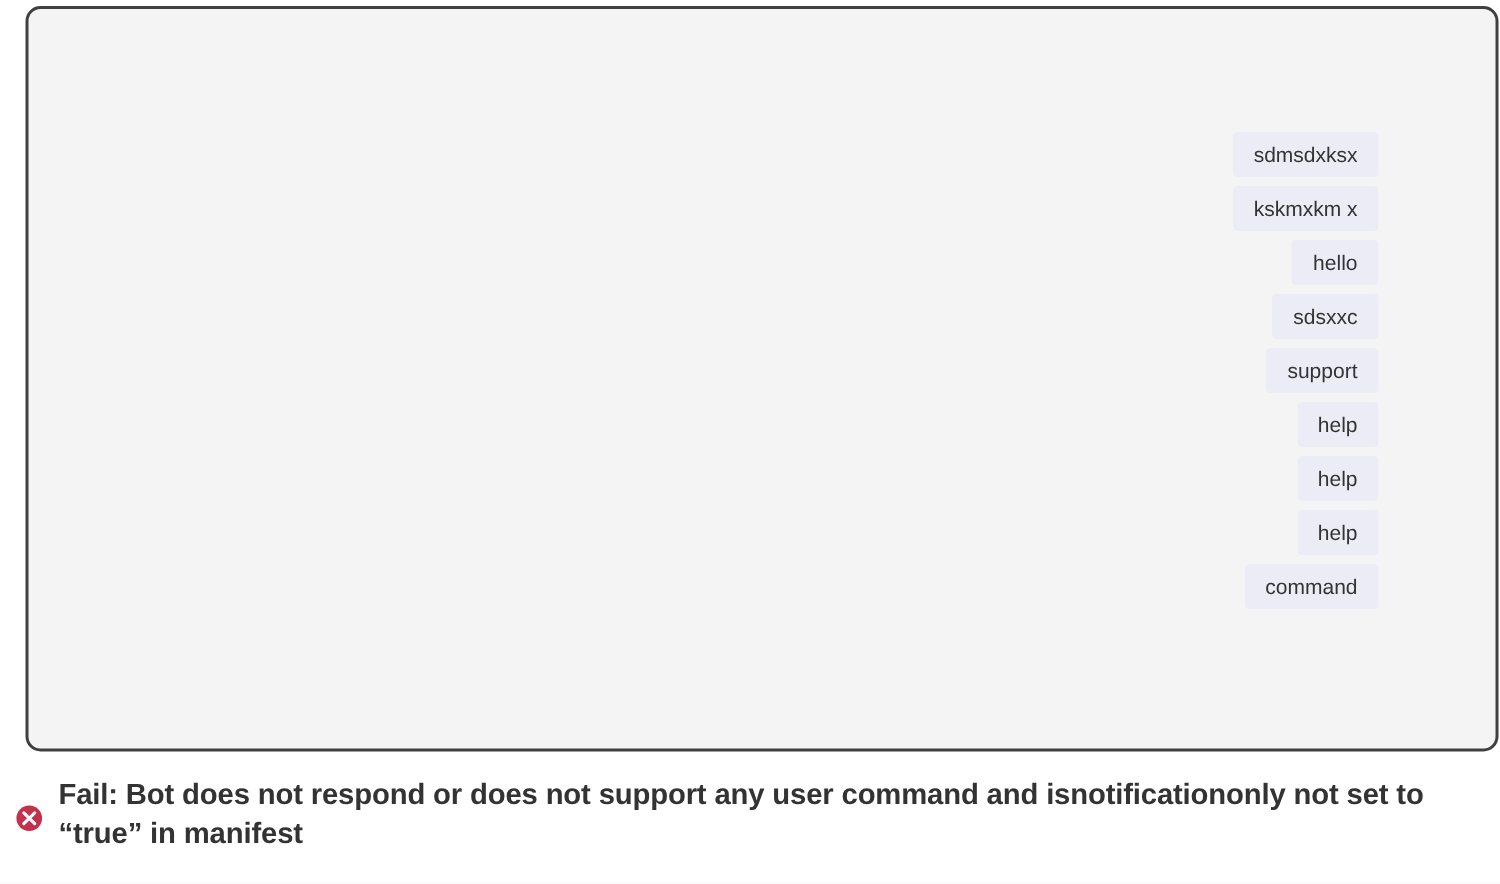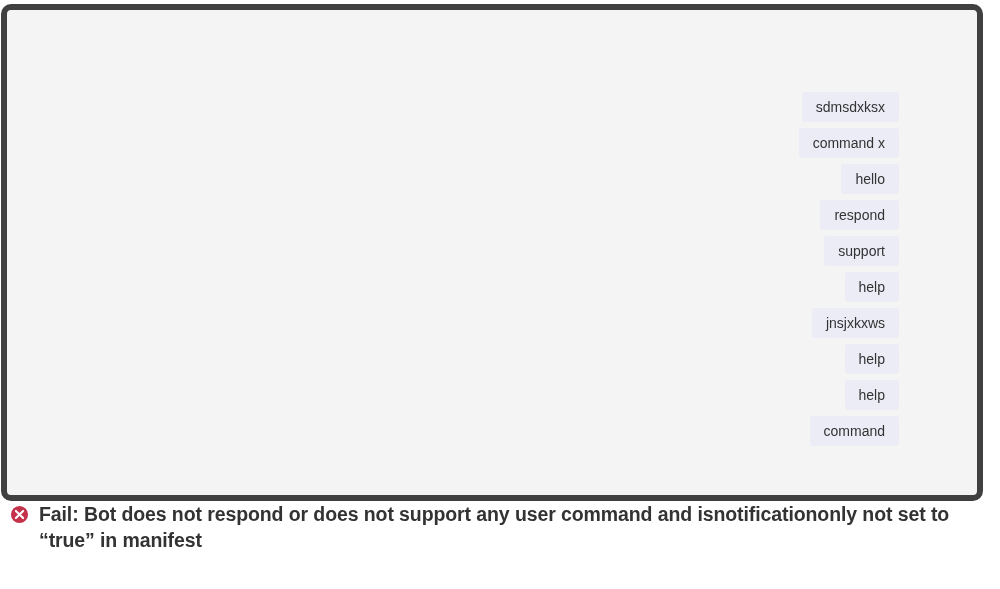--- a/index.html
+++ b/index.html
@@ -10,23 +10,23 @@
     body {
       font-family: "Segoe UI", -apple-system, BlinkMacSystemFont, sans-serif;
       background: #ffffff;
       width: 1000px;
       height: 589px;
       overflow: hidden;
     }
     .chat-panel {
       width: 982px;
       height: 497px;
-      margin: 4px 9px 0 1px;
+      margin: 4px 9px 0 17px;
       background: #f4f4f4;
-      border: 6px solid #404040;
+      border: 2px solid #404040;
       border-radius: 10px;
       position: relative;
       padding: 0 24px;
     }
     .messages-column {
       position: absolute;
       top: 82px;
       right: 78px;
       display: flex;
       flex-direction: column;
@@ -36,23 +36,23 @@
     .message-bubble {
       background: #ebecf6;
       color: #333;
       font-size: 14px;
       padding: 7px 14px;
       border-radius: 3px;
       white-space: nowrap;
     }
     .fail-row {
       display: flex;
-      align-items: flex-start;
+      align-items: center;
       gap: 10px;
-      padding: 0 10px 0 10px;
+      padding: 16px 10px 0 10px;
     }
     .fail-icon {
       flex: 0 0 auto;
       width: 19px;
       height: 19px;
       margin-top: 4px;
     }
     .fail-text {
       color: #333;
       font-size: 19.5px;
@@ -60,26 +60,25 @@
       line-height: 1.35;
       letter-spacing: -0.1px;
     }
   </style>
 </head>
 <body>
 
 <div class="chat-panel">
   <div class="messages-column">
     <div class="message-bubble">sdmsdxksx</div>
-    <div class="message-bubble">command x</div>
+    <div class="message-bubble">kskmxkm x</div>
     <div class="message-bubble">hello</div>
-    <div class="message-bubble">respond</div>
+    <div class="message-bubble">sdsxxc</div>
     <div class="message-bubble">support</div>
     <div class="message-bubble">help</div>
-    <div class="message-bubble">jnsjxkxws</div>
     <div class="message-bubble">help</div>
     <div class="message-bubble">help</div>
     <div class="message-bubble">command</div>
   </div>
 </div>
 
 <div class="fail-row">
   <span class="fail-icon">
     <svg viewBox="0 0 20 20" width="19" height="19">
       <circle cx="10" cy="10" r="9" fill="#c4314b"></circle>

